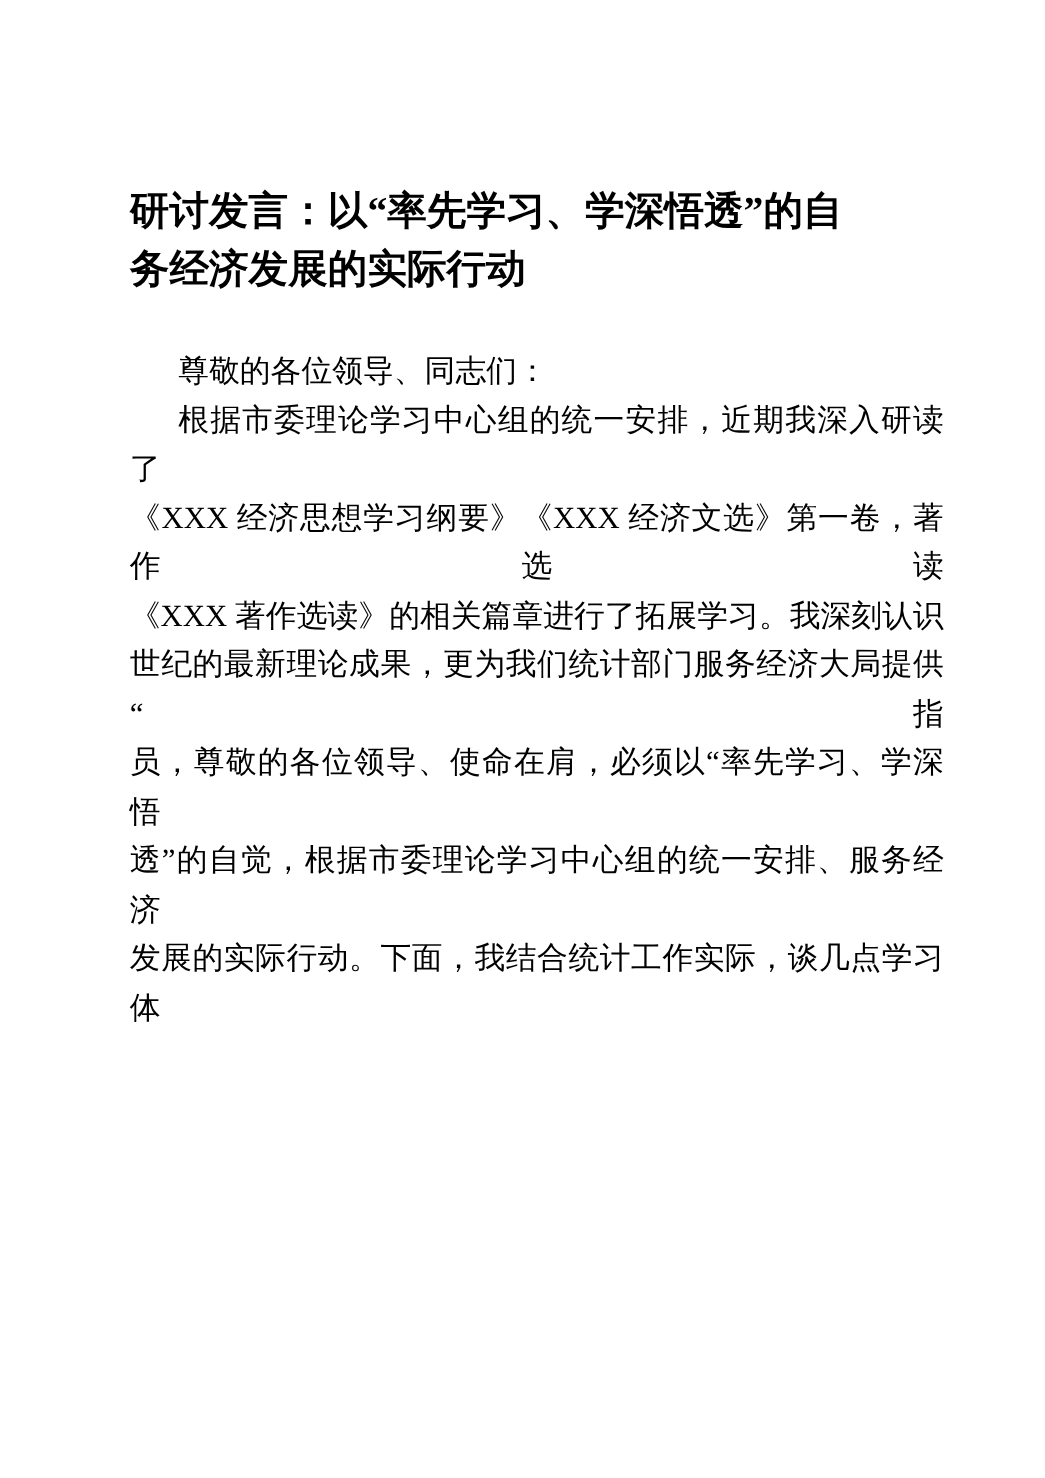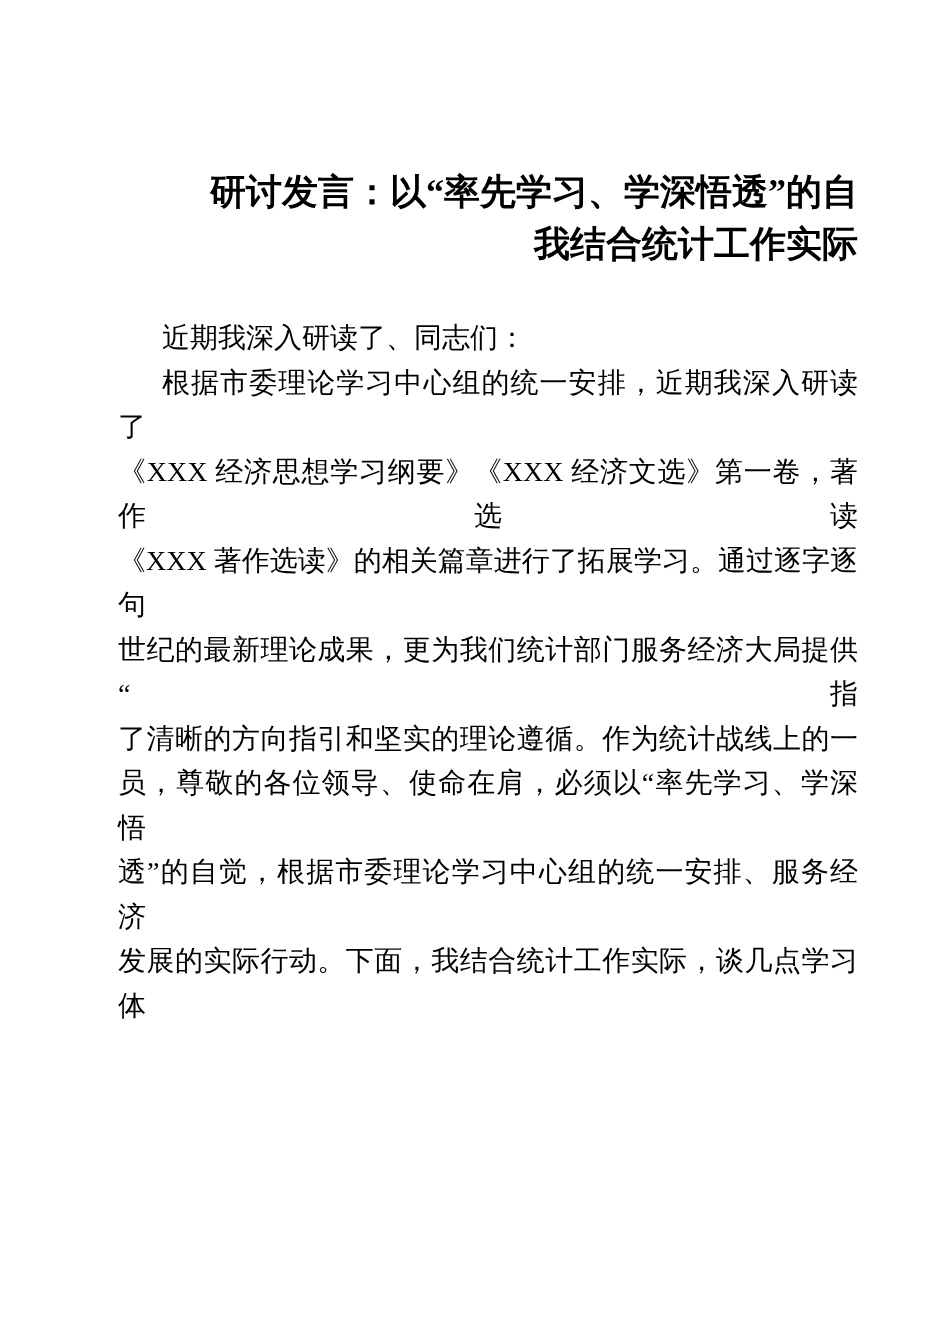--- a/index.html
+++ b/index.html
@@ -16,21 +16,21 @@
     left: 118px;
     top: 166px;
     width: 740px;
     color: #000000;
   }
   .doc-title {
     font-family: "Liberation Serif", serif;
     font-weight: bold;
     font-size: 36px;
     line-height: 52px;
-    text-align: right;
+    text-align: left;
     margin: 0 0 46px 0;
     color: #000000;
   }
   .doc-body { }
   .block { margin: 0; }
   .block .line {
     font-family: "Liberation Serif", serif;
     font-size: 28px;
     line-height: 44.5px;
     color: #000000;
@@ -40,30 +40,29 @@
   }
   .block .line.first { text-indent: 44px; }
   .block .line.para-end { text-align-last: left; }
 </style>
 </head>
 <body>
 
 <div class="doc">
   <h1 class="doc-title">
       <div class="title-line">研讨发言：以“率先学习、学深悟透”的自</div>
-      <div class="title-line">我结合统计工作实际</div>
+      <div class="title-line">务经济发展的实际行动</div>
     </h1>
   <div class="doc-body">
       <div class="block paragraph">
-        <div class="line first para-end">近期我深入研读了、同志们：</div>
+        <div class="line first para-end">尊敬的各位领导、同志们：</div>
       </div>
       <div class="block paragraph">
         <div class="line first">根据市委理论学习中心组的统一安排，近期我深入研读了</div>
         <div class="line">《XXX 经济思想学习纲要》《XXX 经济文选》第一卷，著作选读</div>
-        <div class="line">《XXX 著作选读》的相关篇章进行了拓展学习。通过逐字逐句</div>
+        <div class="line">《XXX 著作选读》的相关篇章进行了拓展学习。我深刻认识</div>
         <div class="line">世纪的最新理论成果，更为我们统计部门服务经济大局提供“指</div>
-        <div class="line">了清晰的方向指引和坚实的理论遵循。作为统计战线上的一</div>
         <div class="line">员，尊敬的各位领导、使命在肩，必须以“率先学习、学深悟</div>
         <div class="line">透”的自觉，根据市委理论学习中心组的统一安排、服务经济</div>
         <div class="line">发展的实际行动。下面，我结合统计工作实际，谈几点学习体</div>
       </div>
     </div>
 </div>
 
 </body></html>

